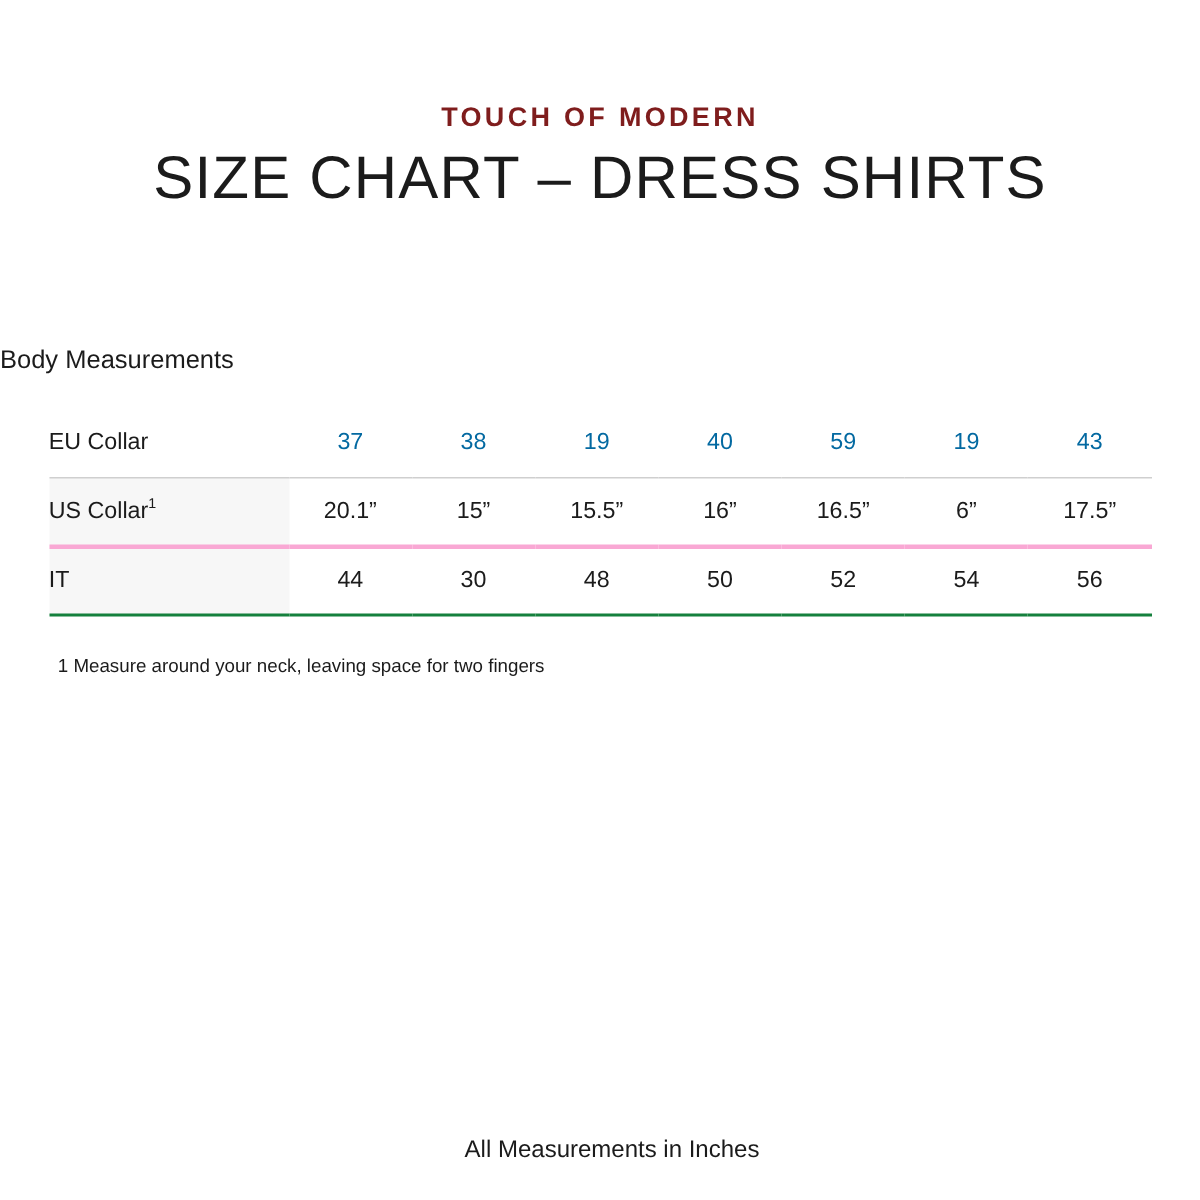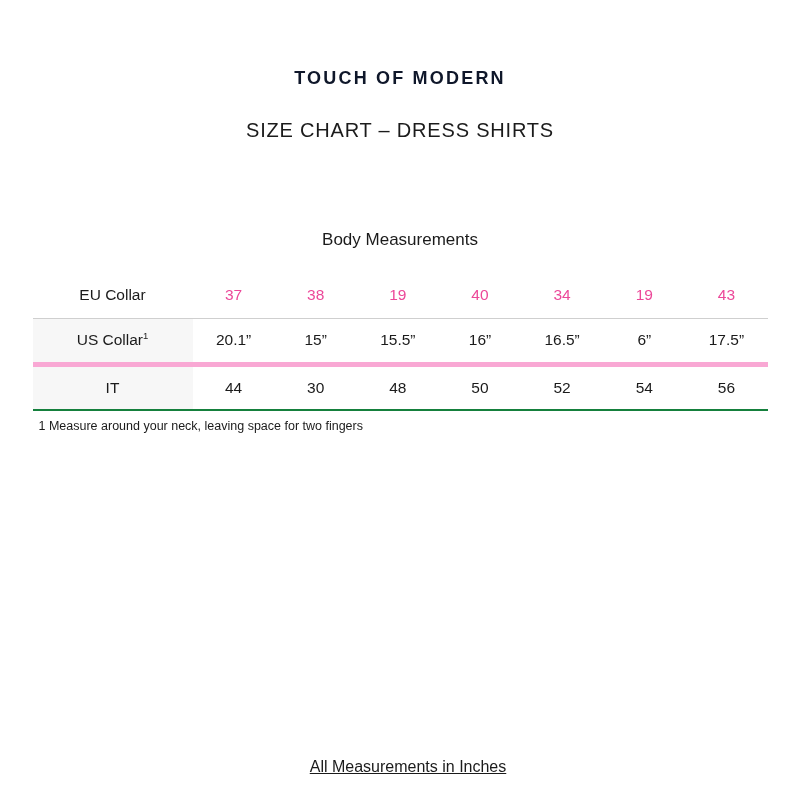--- a/index.html
+++ b/index.html
@@ -23,36 +23,35 @@
     box-sizing: border-box;
   }
 
   
   .brand {
     text-align: center;
     margin-top: 68px;
     font-size: 18px;
     font-weight: 700;
     letter-spacing: 2.2px;
-    color: #0f172a;
+    color: #7f1d1d;
   }
 
   
   .title {
     text-align: center;
-    margin-top: 30px;
-    font-size: 20px;
+    margin-top: 8px;
+    font-size: 40px;
     font-weight: 400;
     letter-spacing: 0.8px;
     color: #1b1b1b;
   }
 
   
   .section-heading {
-    text-align: center;
     margin-top: 88px;
     font-size: 17px;
     font-weight: 400;
     color: #1b1b1b;
   }
 
   
   .table-wrap {
     margin: 22px auto 0 auto;
     width: 735px;
@@ -68,72 +67,71 @@
   table.size-table th,
   table.size-table td {
     padding: 0;
     font-weight: 400;
     font-size: 15.5px;
     text-align: center;
     vertical-align: middle;
   }
   table.size-table th.row-label,
   table.size-table td.row-label {
-    text-align: center;
+    text-align: left;
     width: 160px;
     padding-left: 0;
     font-size: 15.5px;
     color: #1b1b1b;
   }
   .header-row th {
-    color: #ec4899;
+    color: #0369a1;
     font-size: 15.5px;
     font-weight: 400;
   }
   .header-row th.row-label {
     color: #1b1b1b;
   }
   .header-row {
     border-bottom: 1px solid #cfcfcf;
   }
   tr.data-row {
-    border-bottom: 5px solid #f9a8d4;
+    border-bottom: 3px solid #f9a8d4;
   }
   tr.data-row:last-child {
     border-bottom: 2px solid #15803d;
   }
   tr.data-row .row-label {
     background: #f7f7f7;
   }
   .sup {
     font-size: 9.5px;
     vertical-align: super;
     line-height: 0;
   }
 
   
   .footnote {
-    margin: 8px auto 0 auto;
+    margin: 26px auto 0 auto;
     width: 735px;
     font-size: 12.5px;
     color: #1b1b1b;
     padding-left: 6px;
     box-sizing: border-box;
   }
 
   
   .footer-note {
     position: absolute;
     left: 16px;
     right: 0;
     top: 690px;
     text-align: center;
     font-size: 16px;
     color: #1b1b1b;
-    text-decoration: underline;
   }
 </style>
 </head>
 <body>
 
 <div class="page">
 
   <div class="brand">TOUCH OF MODERN</div>
 
   <div class="title">SIZE CHART – DRESS SHIRTS</div>
@@ -142,21 +140,21 @@
 
   <div class="table-wrap">
     <table class="size-table">
       <thead>
         <tr class="header-row">
           <th class="row-label">EU Collar</th>
           <th>37</th>
           <th>38</th>
           <th>19</th>
           <th>40</th>
-          <th>34</th>
+          <th>59</th>
           <th>19</th>
           <th>43</th>
         </tr>
       </thead>
       <tbody>
         <tr class="data-row">
           <td class="row-label"><span>US Collar</span><span class="sup">1</span></td>
           <td>20.1”</td>
           <td>15”</td>
           <td>15.5”</td>

